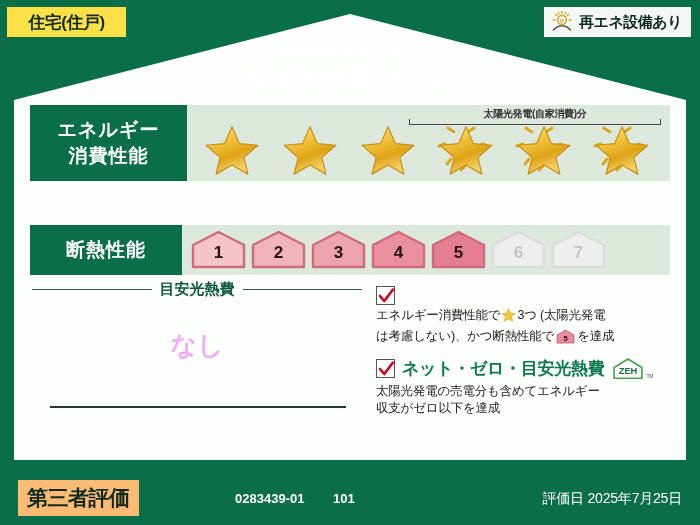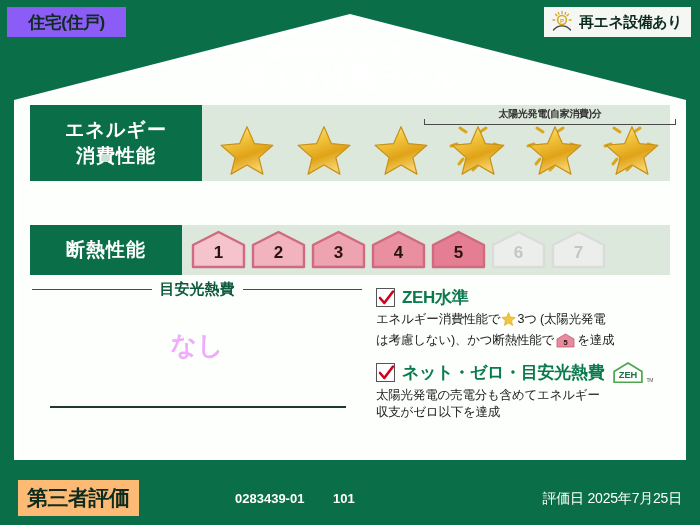--- a/index.html
+++ b/index.html
@@ -11,21 +11,21 @@
   }
   #label{
     position:absolute;inset:0;width:700px;height:525px;
     background:#0a6e48;
     overflow:hidden;
   }
 
   
   .cat-badge{
     position:absolute;left:6px;top:6px;width:121px;height:32px;
-    background:#8b5cf6;border:1px solid #0a6e48;
+    background:#fde047;border:1px solid #0a6e48;
     display:flex;align-items:center;justify-content:center;
     font-size:17px;font-weight:bold;color:#0d2b1e;letter-spacing:-0.5px;
     box-sizing:border-box;
   }
 
   
   .renew-badge{
     position:absolute;right:8px;top:6px;height:32px;
     background:#f4f7f4;border:1px solid #0a6e48;
     display:flex;align-items:center;gap:5px;padding:0 9px 0 6px;
@@ -66,21 +66,21 @@
     position:absolute;display:flex;align-items:stretch;
   }
   #row-energy{left:12px;top:87px;width:640px;height:76px;}
   #row-insul{left:12px;top:207px;width:640px;height:50px;}
 
   .row-label{
     background:#0a6e48;color:#ffffff;
     display:flex;flex-direction:column;align-items:center;justify-content:center;
     font-weight:bold;letter-spacing:1px;box-sizing:border-box;
   }
-  #row-energy .row-label{width:172px;font-size:19px;line-height:1.35;}
+  #row-energy .row-label{width:157px;font-size:19px;line-height:1.35;}
   #row-insul .row-label{width:152px;font-size:19px;}
   .row-body{
     flex:1;background:#dde8dc;position:relative;
   }
 
   
   .stars{
     position:absolute;left:0;right:0;bottom:2px;height:60px;
     display:flex;align-items:center;padding-left:6px;box-sizing:border-box;
   }
@@ -398,21 +398,20 @@
 
     <div class="zeh-box">
 
       <div class="zeh-item">
         <div class="zeh-title">
           <span class="chk">
             <svg width="17" height="19" viewBox="0 0 17 19">
                 <path d="M2 9 L6.3 14 L15 2.5" fill="none" stroke="#d0021b" stroke-width="2.6" stroke-linecap="round" stroke-linejoin="round"></path>
               </svg>
           </span>
-          <span class="tt">ZEH水準</span>
         </div>
         <div class="zeh-desc">
           <span>エネルギー消費性能で</span><span class="inline-star"><svg width="15" height="14" viewBox="0 0 24 23">
                 <path d="M12 1 L15.1 8.2 L23 9 L17.1 14.2 L18.8 22 L12 18 L5.2 22 L6.9 14.2 L1 9 L8.9 8.2 Z" fill="#f2c53d" stroke="#d9a61c" stroke-width="1"></path>
               </svg></span><span>3つ (太陽光発電</span><br>
           <span>は考慮しない)、かつ断熱性能で</span><span class="inline-house"><svg width="19" height="15" viewBox="0 0 38 30">
                 <path d="M2 12 L19 2 L36 12 L36 28 L2 28 Z" fill="#e88b9c" stroke="#c05a70" stroke-width="1.6"></path>
                 <text x="19" y="24" font-size="15" font-weight="bold" fill="#2b1212" text-anchor="middle" font-family="Liberation Sans, sans-serif">5</text>
               </svg></span><span>を達成</span>
         </div>

